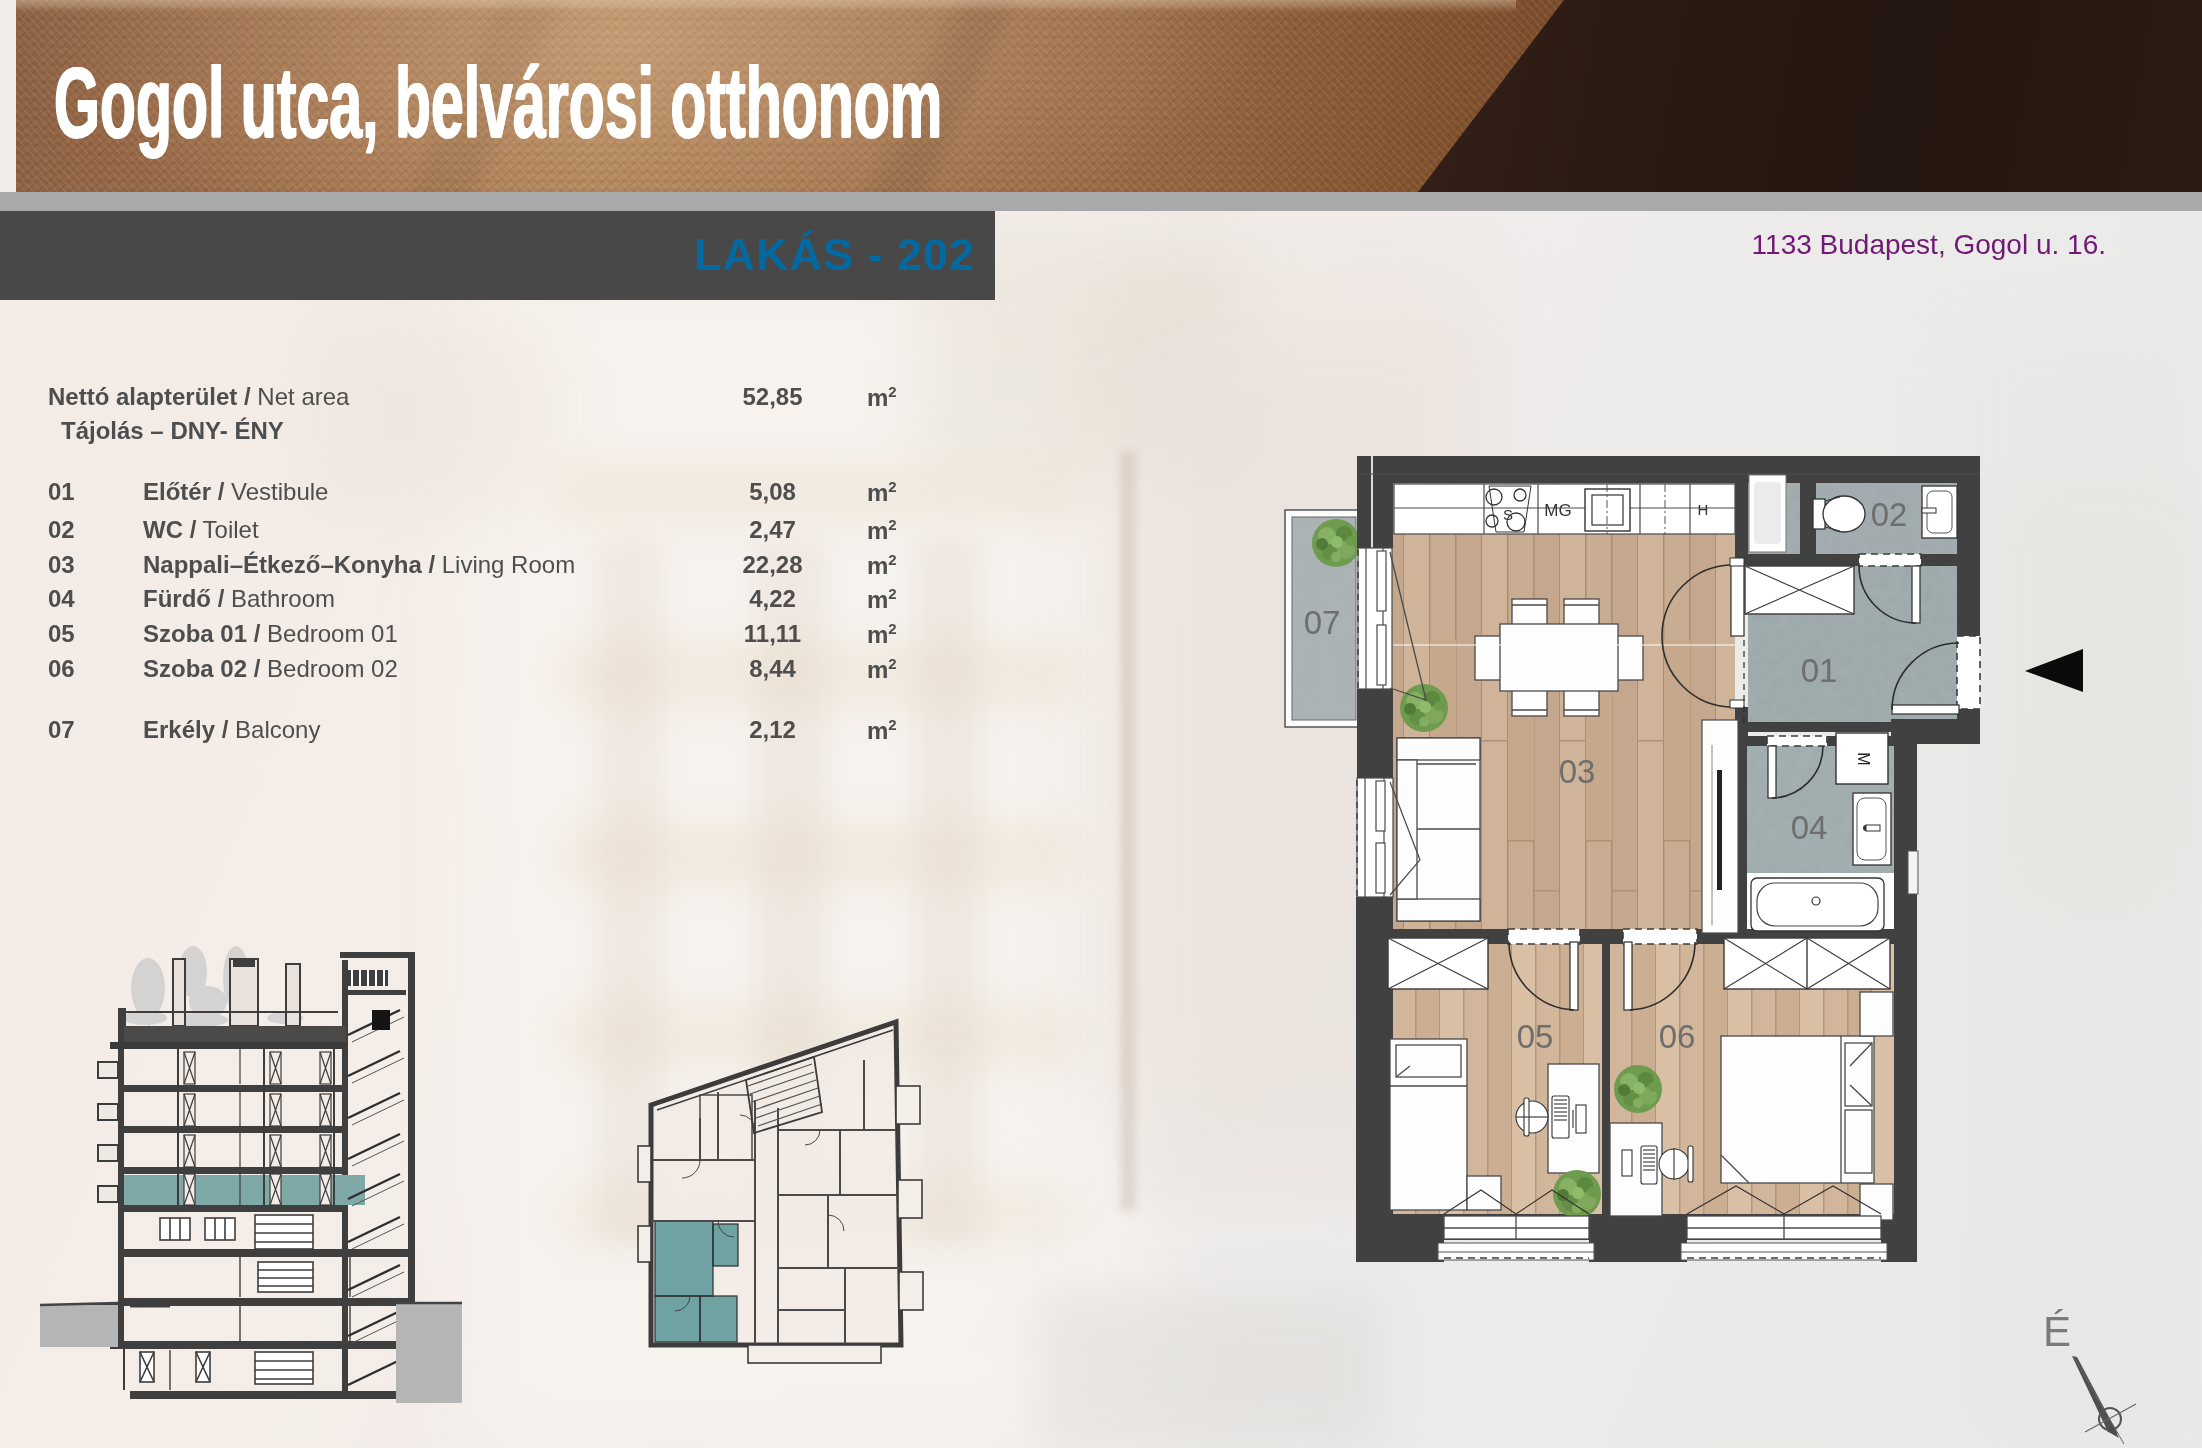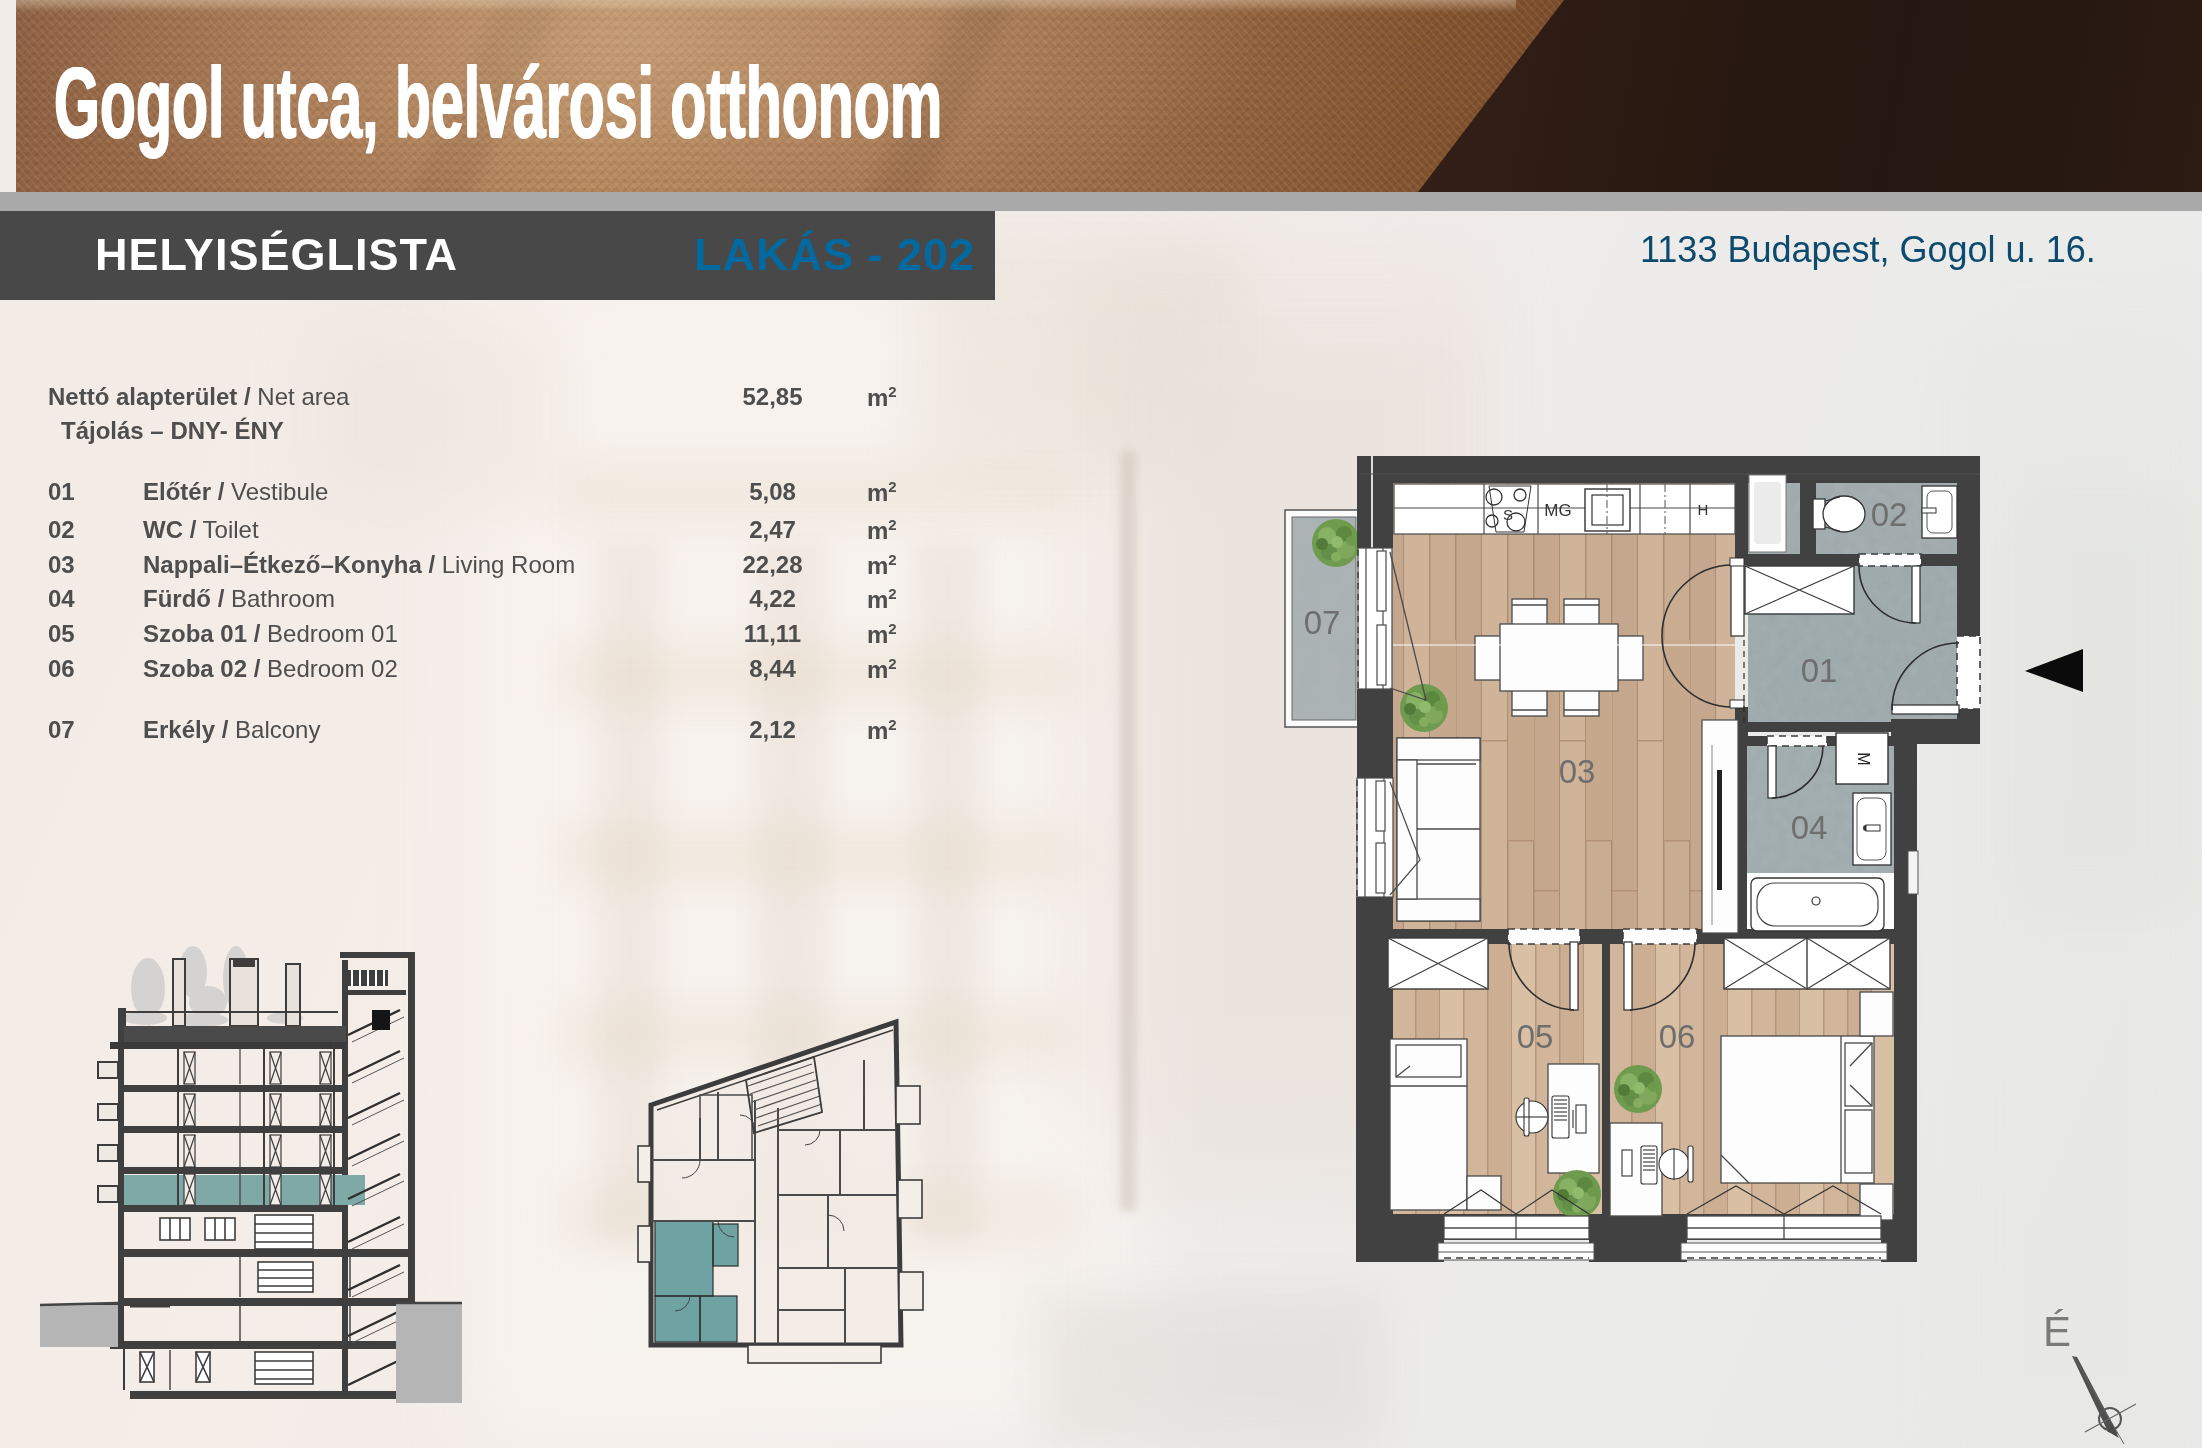--- a/index.html
+++ b/index.html
@@ -21,21 +21,21 @@
      clip-path:polygon(0 0,1548 0,1538 14,0 14);}
   .bannerDark2{position:absolute;left:1390px;top:0;width:812px;height:192px;
      background:linear-gradient(100deg,#352018 0%,#2a1a12 30%,#241610 60%,#2b1b13 100%);
      clip-path:polygon(158px 0,812px 0,812px 192px,12px 192px);}
   .title{position:absolute;left:38px;top:45px;color:#fff;font-weight:bold;font-size:100px;
      letter-spacing:0px;transform:scaleX(0.59);text-shadow:1.2px 0 0 #fff,-1.2px 0 0 #fff,0 0.5px 0 #fff;transform-origin:0 0;white-space:nowrap;}
   .grayStrip{position:absolute;left:0;top:192px;width:2202px;height:19px;background:#a9a9a9;}
   .darkBar{position:absolute;left:0;top:211px;width:995px;height:89px;background:#484848;}
   .barText1{position:absolute;left:95px;top:229px;color:#fff;font-weight:bold;font-size:45px;letter-spacing:1px;}
   .barText2{position:absolute;left:694px;top:229px;color:#0369a1;font-weight:bold;font-size:45px;letter-spacing:1px;}
-  .address{position:absolute;left:1640px;top:229px;width:466px;color:#0c4a6e;font-size:36px;}
+  .address{position:absolute;left:1640px;top:229px;width:466px;text-align:right;color:#701a75;font-size:28px;}
   
   .trow{position:absolute;font-size:24px;color:#4e4e4e;white-space:nowrap;}
   .trow b{font-weight:bold;}
   .num{position:absolute;left:48px;font-weight:bold;}
   .nm{position:absolute;left:143px;}
   .val{position:absolute;left:700px;width:145px;text-align:center;font-weight:bold;}
   .un{position:absolute;left:867px;font-weight:bold;text-align:right;}
   .un sup{font-size:15px;}
   
   .bgwrap{position:absolute;left:0;top:211px;width:2202px;height:1237px;overflow:hidden;}
@@ -67,21 +67,20 @@
   </div>
 
   <div class="banner">
     <div class="bannerTex"></div>
     <div class="bannerTop"></div>
     <div class="bannerDark2"></div>
     <div class="title">Gogol utca, belvárosi otthonom</div>
   </div>
   <div class="grayStrip"></div>
   <div class="darkBar"></div>
-  <div class="barText1">HELYISÉGLISTA</div>
   <div class="barText2">LAKÁS - 202</div>
   <div class="address">1133 Budapest, Gogol u. 16.</div>
 
   <div class="trow" style="top:383px;">
       <span class="nm" style="left:48px;"><b>Nettó alapterület /</b> Net area</span>
       <span class="val">52,85</span>
       <span class="un">m<sup>2</sup></span>
     </div>
   <div class="trow" style="top:417px;">
       <span class="nm" style="left:61px;"><b>Tájolás – DNY- ÉNY</b></span>

